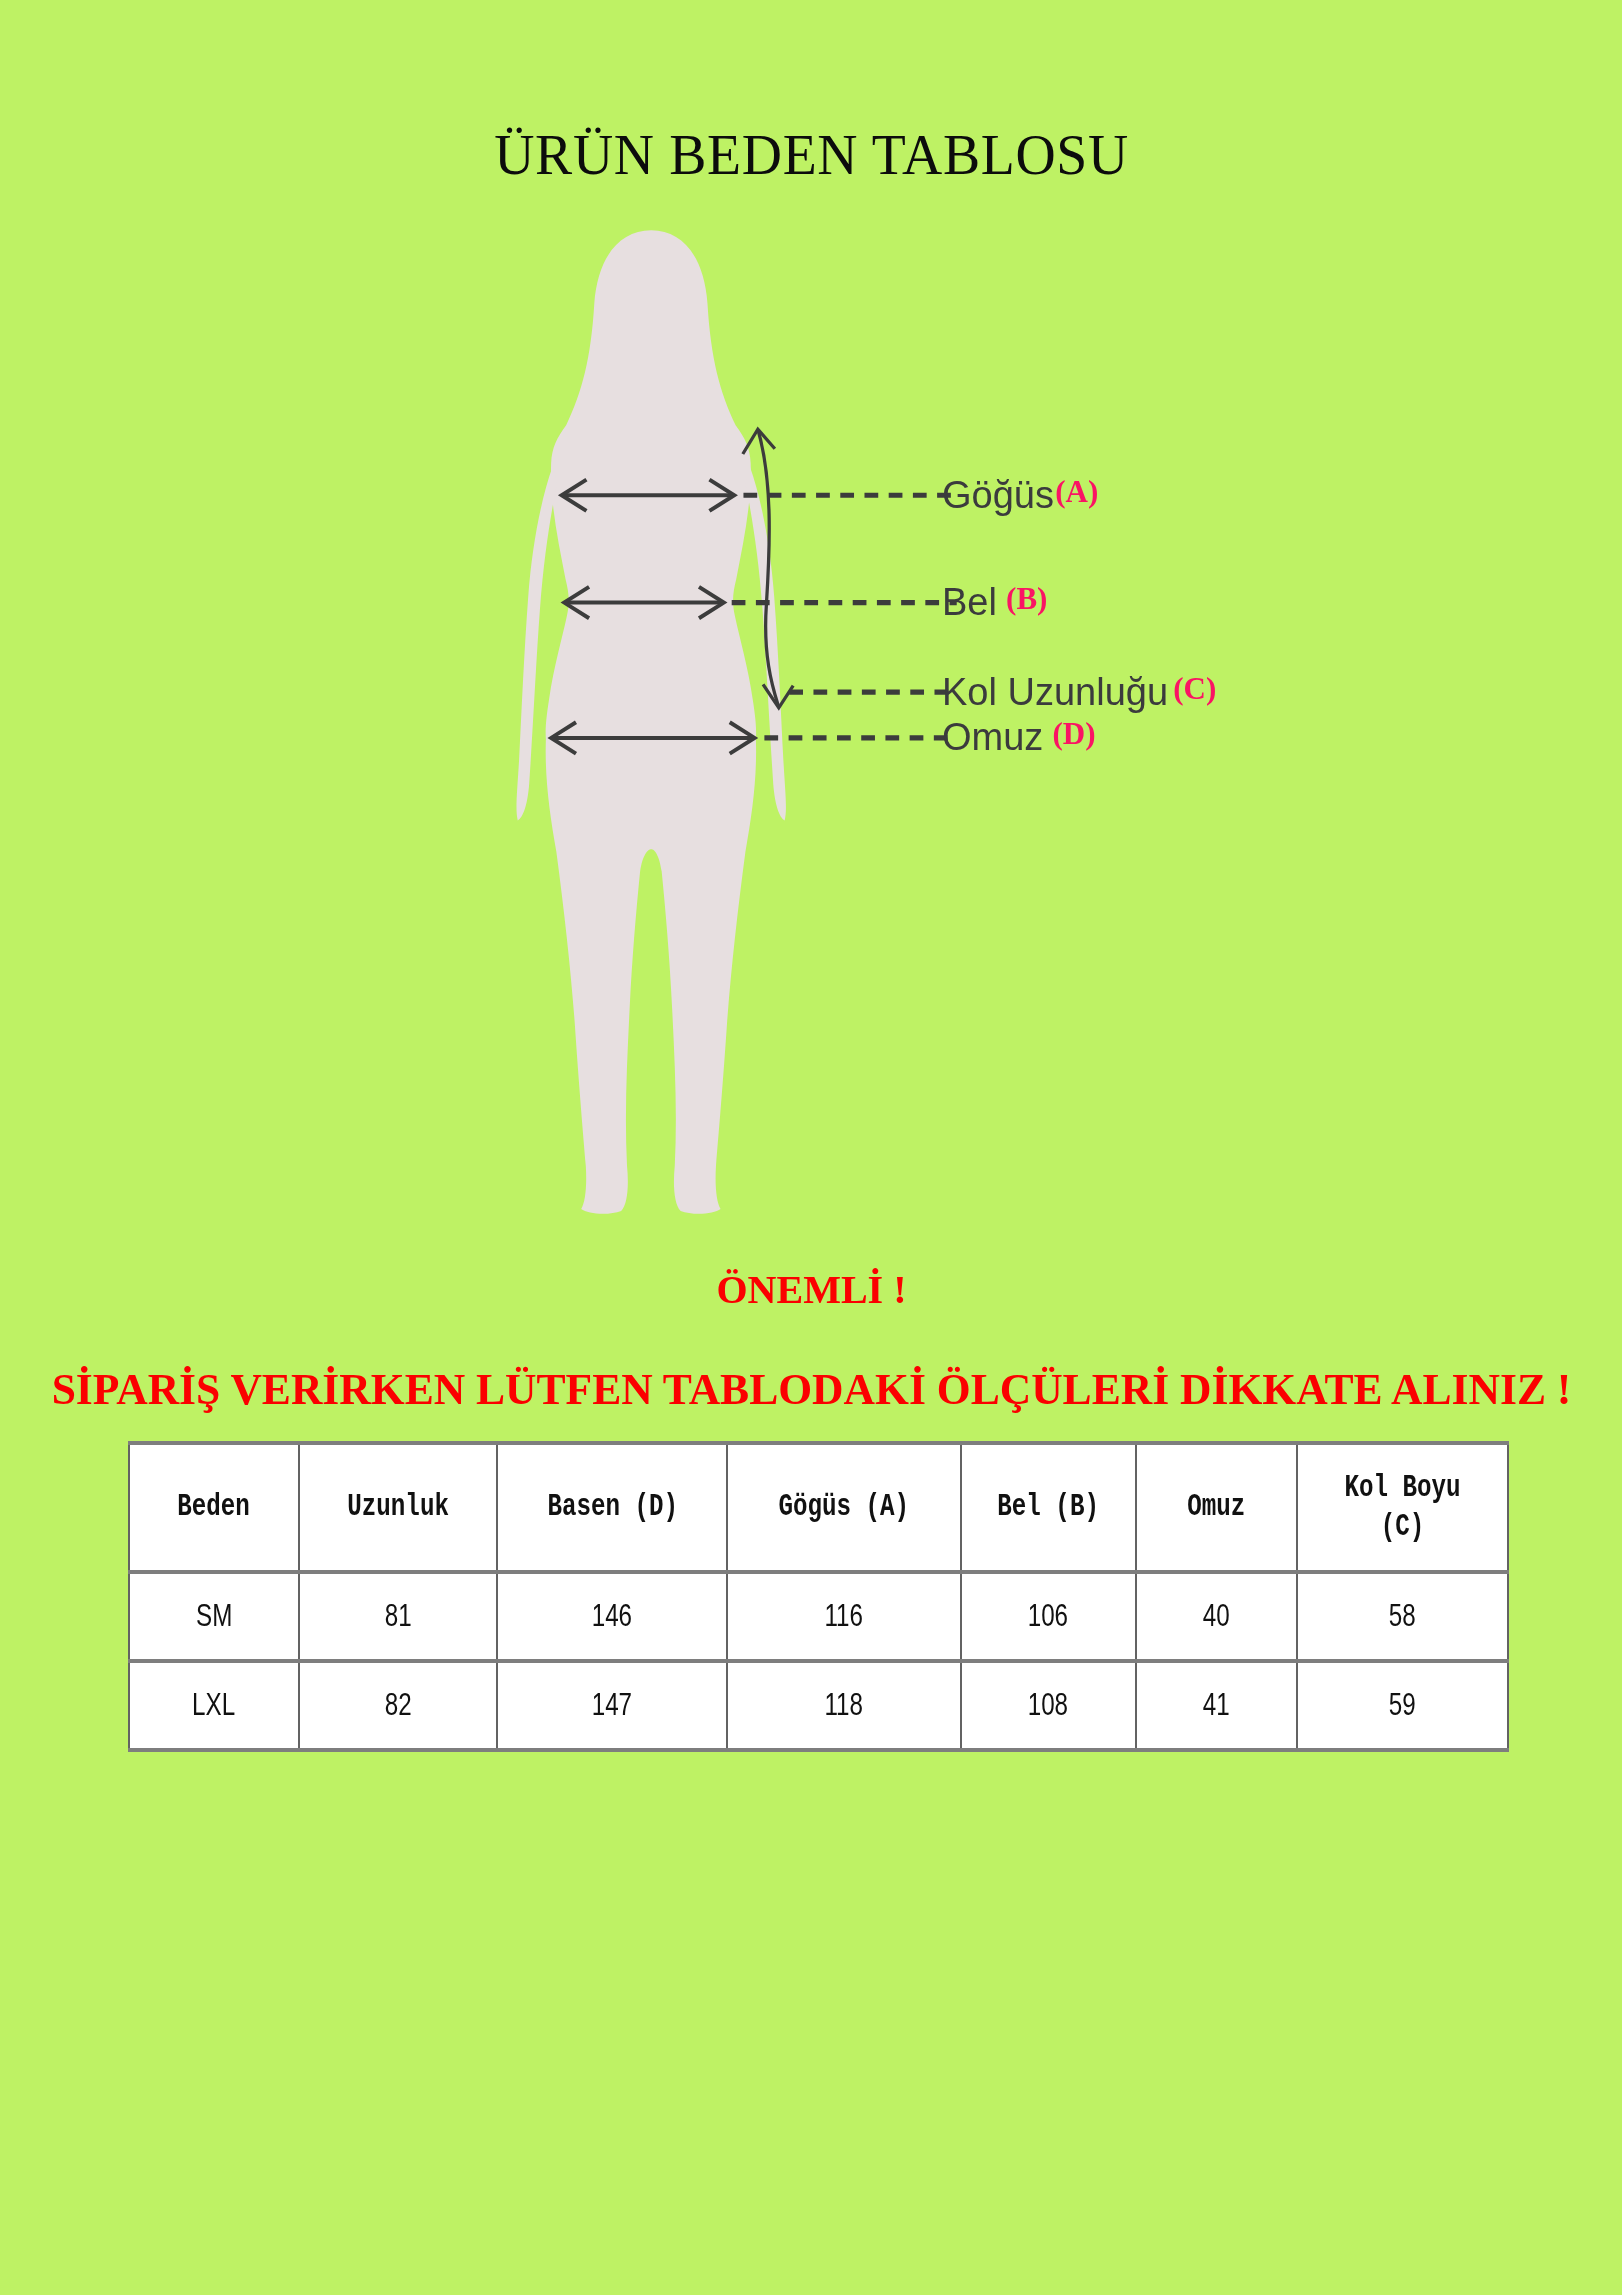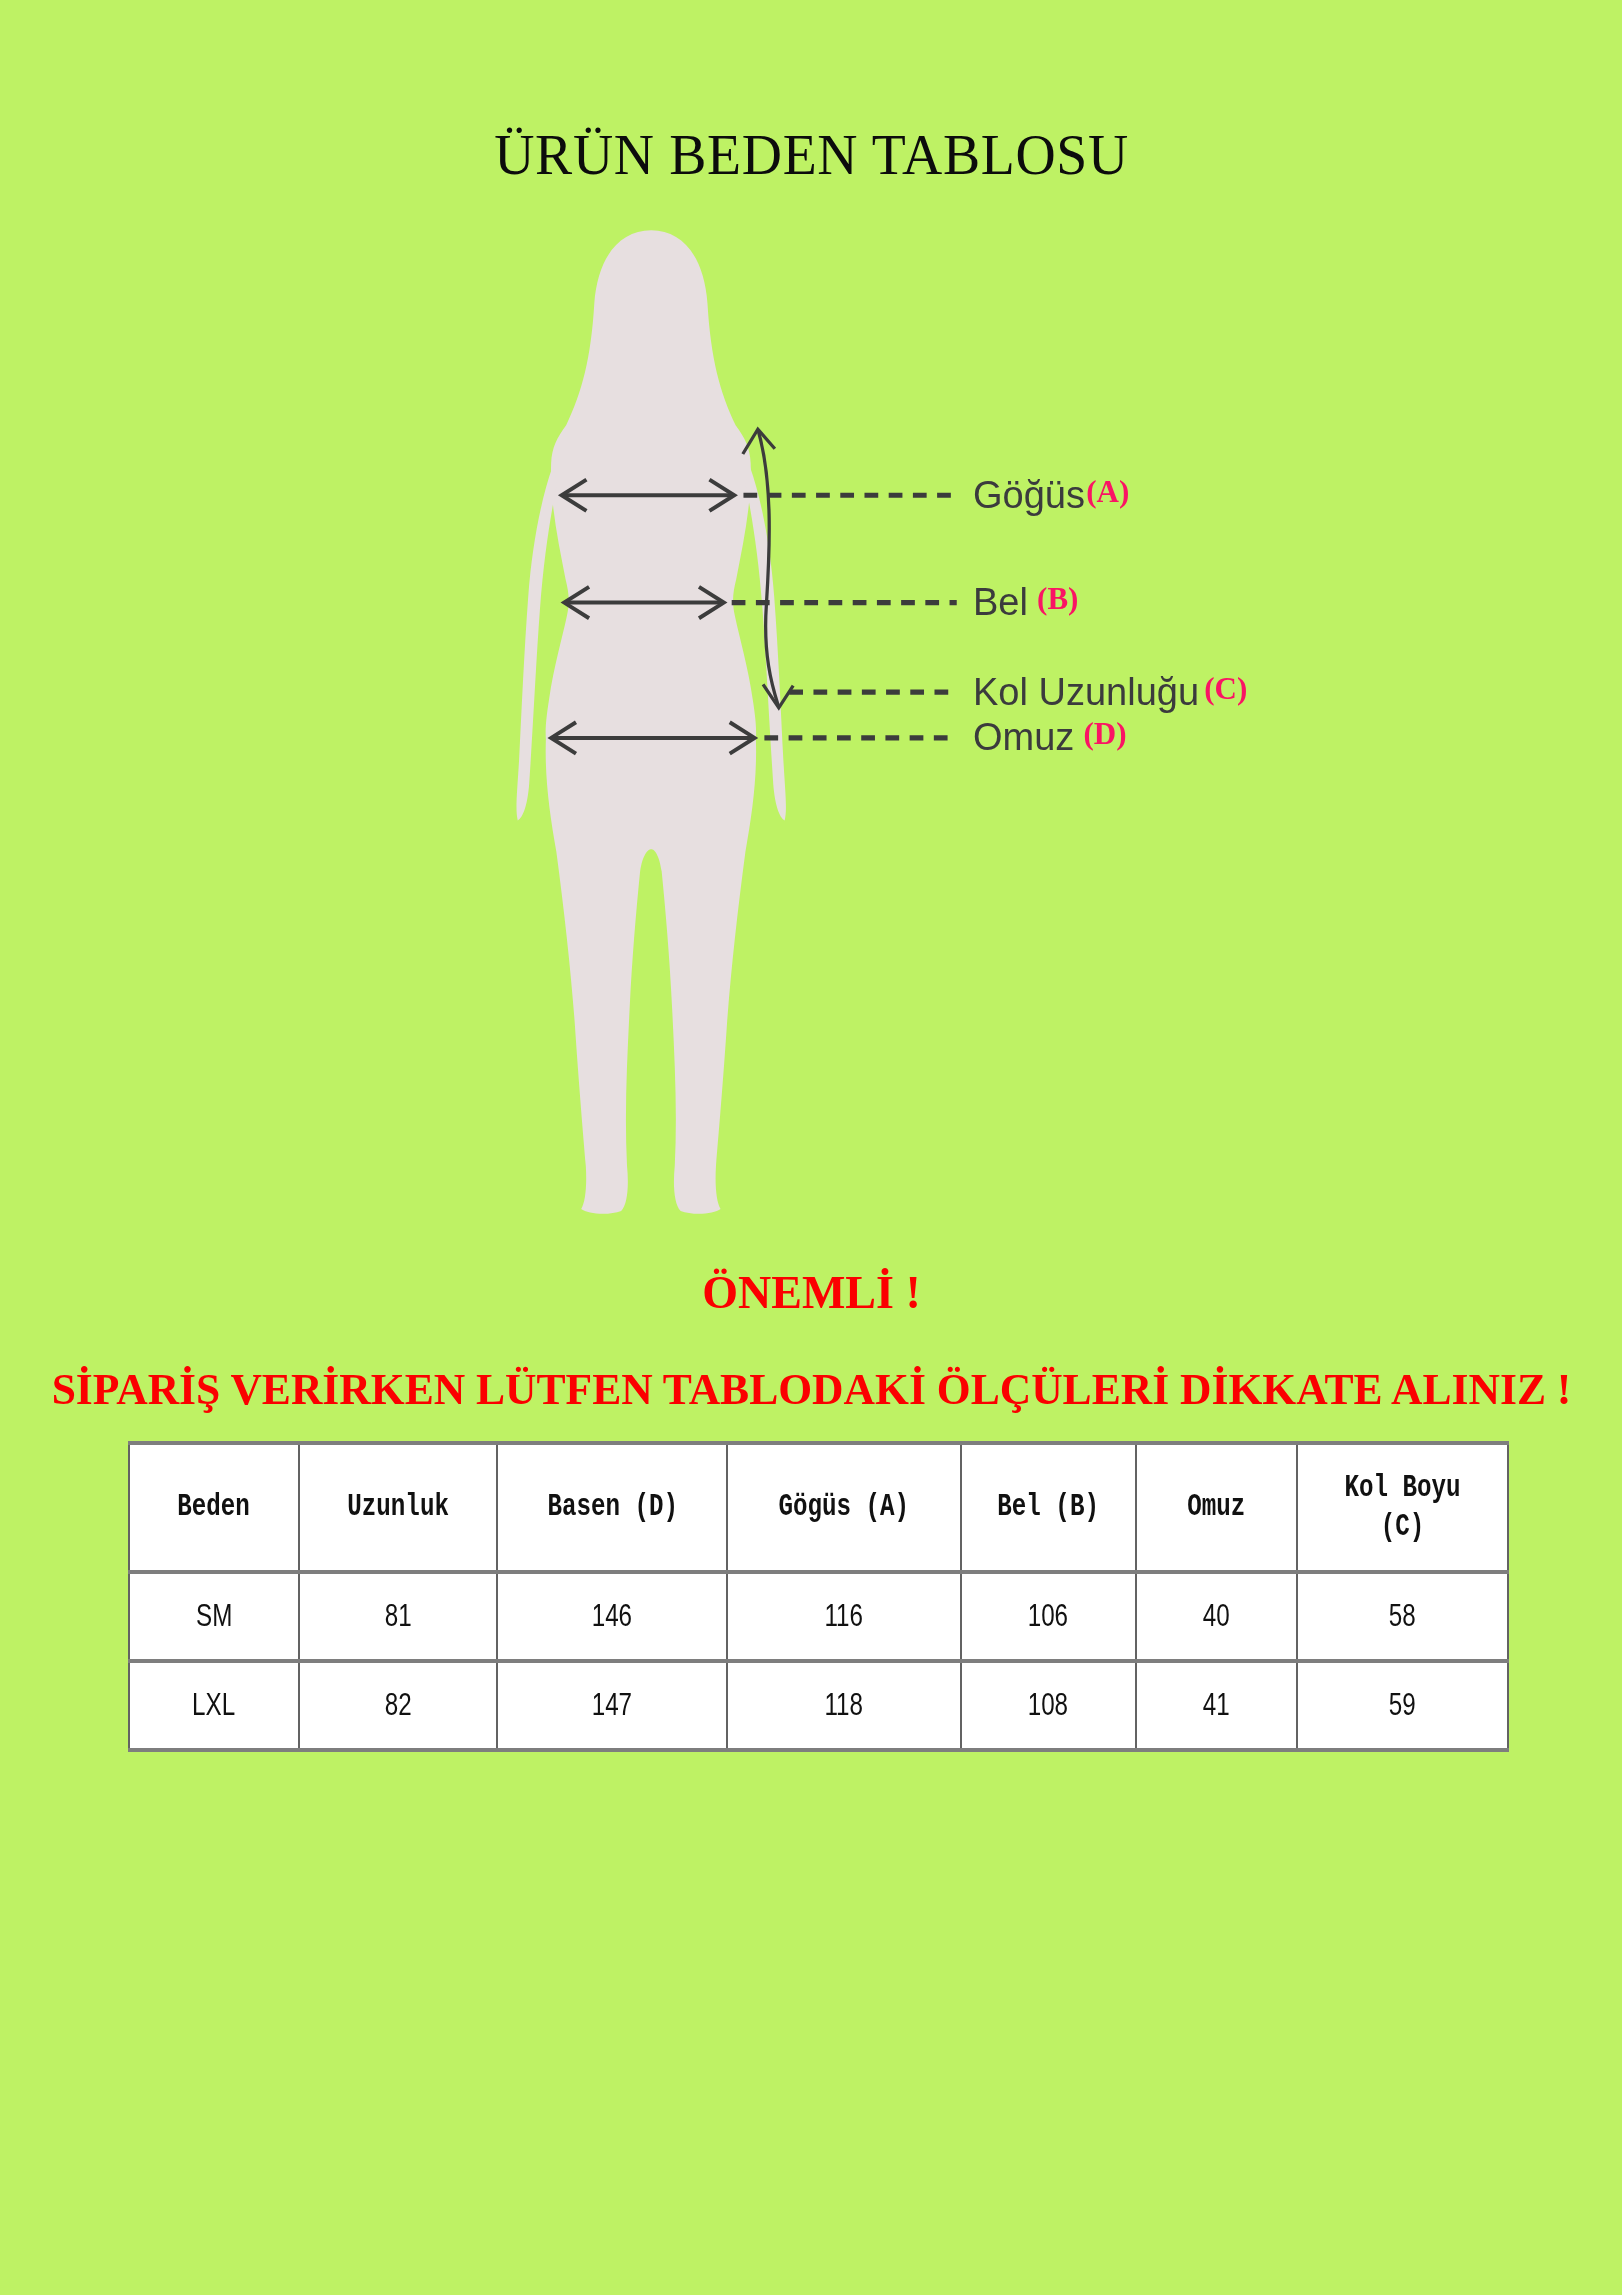--- a/index.html
+++ b/index.html
@@ -24,21 +24,21 @@
     transform-origin:50% 50%;
     white-space:nowrap;
   }
   .diagram-layer{
     position:absolute; left:0; top:0;
     width:1623px; height:2295px;
     pointer-events:none;
   }
   .dlabel{
     position:absolute;
-    left:973px;
+    left:942px;
     font-size:38px;
     line-height:39px;
     color:#3b3b3d;
     white-space:nowrap;
     text-align:center;
   }
   .dlabel .letter{
     font-family:"Liberation Serif",serif;
     font-weight:bold;
     font-size:31px;
@@ -50,21 +50,21 @@
   .dlabel-bel .letter{margin-left:9.2px;}
   .dlabel-kol .letter{margin-left:5.2px;}
   .dlabel-basen .letter{margin-left:9.2px;}
 
   .notice-heading{
     position:absolute;
     top:1268px; left:0; width:100%;
     text-align:center;
     font-family:"Liberation Serif",serif;
     font-weight:bold;
-    font-size:46px;
+    font-size:40px;
     line-height:1.1;
     color:#fb0000;
     white-space:nowrap;
   }
   .notice-warning{
     position:absolute;
     top:1366px; left:0; width:100%;
     text-align:center;
     font-family:"Liberation Serif",serif;
     font-weight:bold;

